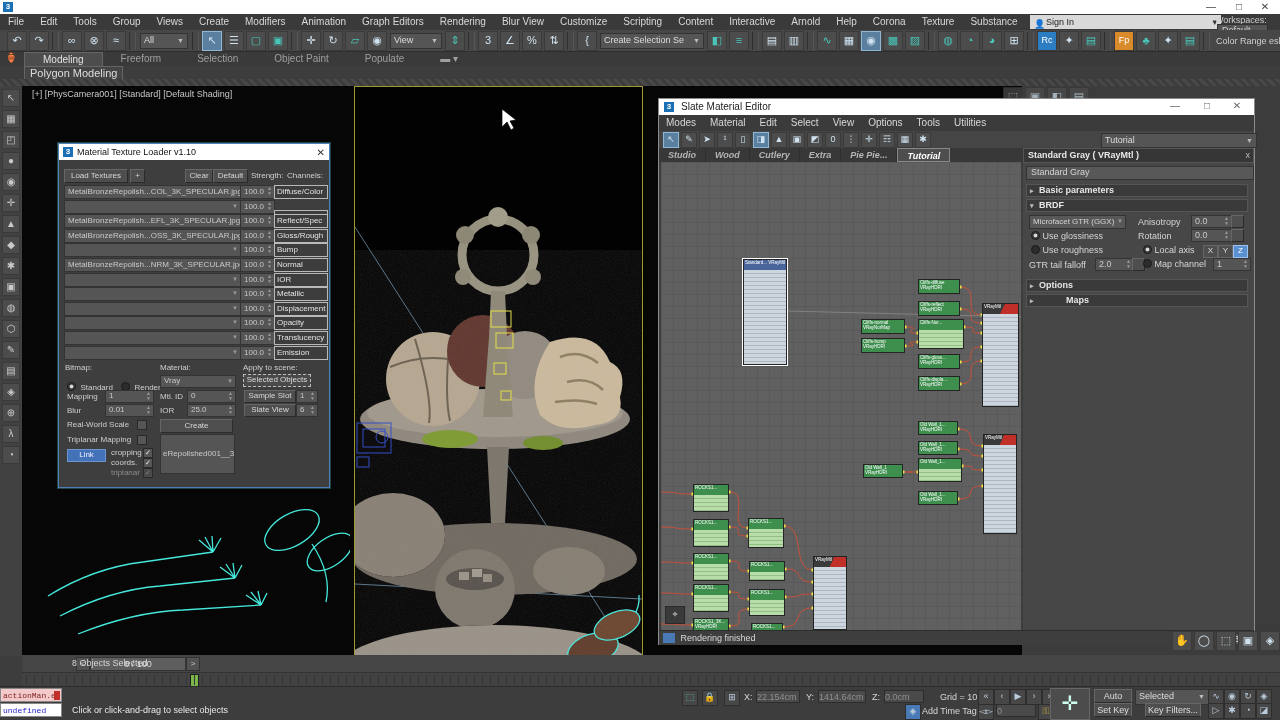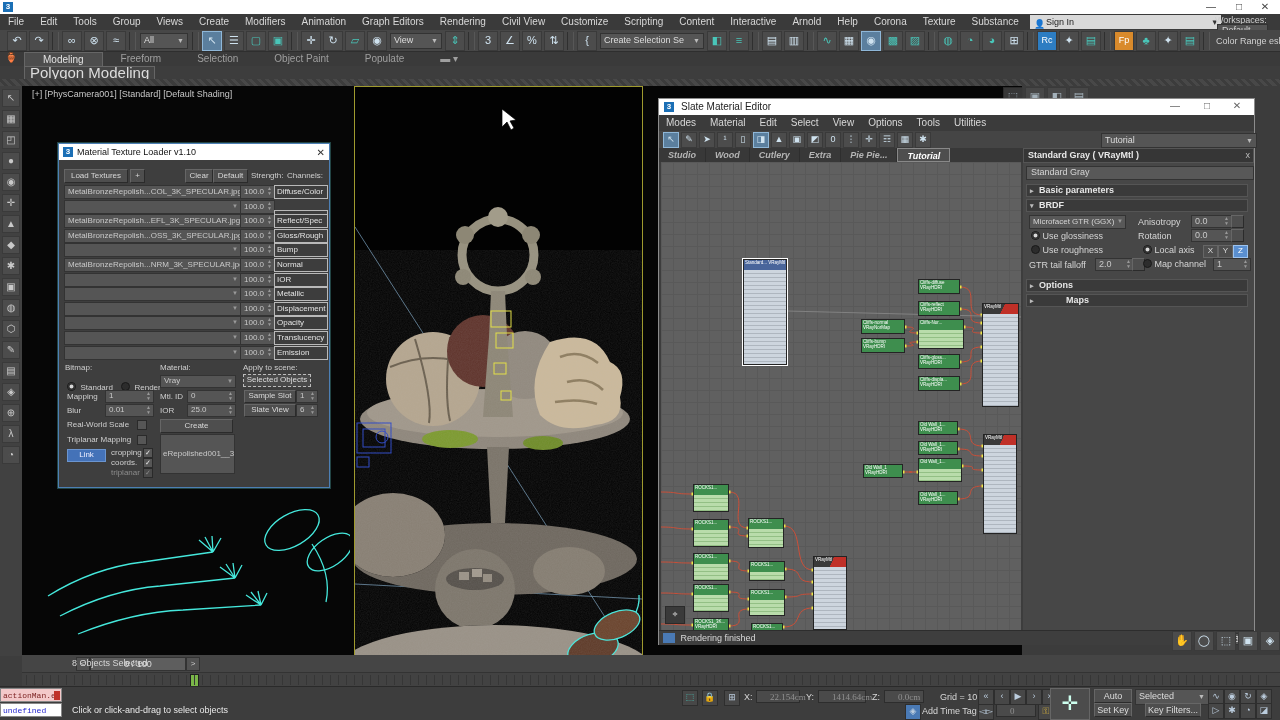--- a/index.html
+++ b/index.html
@@ -25,21 +25,21 @@
   .tb-icon.active{background:#5b7f9e;border-color:#8fb7d8;}
   .tb-sep{width:5px;height:18px;border-left:1px solid #2f2f2f;border-right:1px solid #575757;margin:0 2px;flex:0 0 auto;}
   .tb-drop{height:14px;background:#555;border:1px solid #333;color:#ddd;font-size:9px;line-height:13px;padding:0 3px;margin:0 2px;position:relative;flex:0 0 auto;}
   .tb-drop .arr{float:right;margin-left:5px;color:#bbb;font-size:7px;}
   .tb-label{font-size:9px;color:#d0d0d0;margin:0 4px;flex:0 0 auto;}
   
   #ribbon{left:0;top:52px;width:1280px;height:14px;background:#3a3a3a;display:flex;font-size:10px;}
   #ribbon .teapot{width:24px;color:#53c0d8;font-size:10px;text-align:center;}
   #ribbon .rtab{padding:0 18px;line-height:14px;color:#9f9f9f;}
   #ribbon .rtab.active{background:#4d4d4d;color:#e2e2e2;border:1px solid #666;border-bottom:none;}
-  #polymod{left:24px;top:66px;height:13px;background:#454545;border:1px solid #666;color:#ddd;font-size:15px;line-height:12px;padding:0 5px;}
+  #polymod{left:24px;top:66px;height:13px;background:#454545;border:1px solid #666;color:#ddd;font-size:11px;line-height:12px;padding:0 5px;}
   #hatch{left:0;top:79px;width:1280px;height:7px;background:repeating-linear-gradient(45deg,#484848 0 3px,#3c3c3c 3px 6px);}
   
   #lefttb{left:0;top:86px;width:22px;height:570px;background:#414141;border-right:1px solid #2e2e2e;}
   #lefttb .tb-icon{width:16px;height:16px;margin:3px 2px;font-size:10px;line-height:15px;color:#c9c9c9;}
   
   #viewport{left:22px;top:86px;width:1000px;height:569px;background:#060606;}
   #vplabel{left:32px;top:89px;font-size:9px;color:#c8c8c8;}
   #rightpane{left:1022px;top:86px;width:258px;height:569px;background:#3c3c3c;}
   #behindicons{left:1002px;top:87px;display:flex;}
   #progress{left:25px;top:639px;width:330px;height:14px;background:#252525;border:1px solid #555;color:#c9c9c9;font-size:9px;line-height:13px;padding-left:6px;box-sizing:border-box;}
@@ -105,21 +105,21 @@
   #tbox{position:absolute;left:14px;width:94px;height:12px;background:#5e5e5e;border:1px solid #333;color:#ddd;font-size:9px;text-align:center;line-height:12px;}
   #track{left:22px;top:672px;width:1258px;height:13px;background:#424242;border-top:1px solid #333;}
   #track .tick{position:absolute;bottom:1px;width:1px;height:10px;background:#363636;}
   #tmarker{position:absolute;left:168px;top:1px;width:7px;height:11px;background:#7ab648;border:1px solid #1e1e1e;}
   
   #statusbar{left:0;top:686px;width:1280px;height:34px;background:#3d3d3d;border-top:1px solid #2a2a2a;}
   #listener1{left:0;top:688px;width:62px;height:14px;background:#f3c9ca;color:#7a1f1f;font-family:"Liberation Mono",monospace;font-size:8px;line-height:14px;padding-left:2px;box-sizing:border-box;border:1px solid #888;}
   #listener2{left:0;top:703px;width:62px;height:14px;background:#fff;color:#2222cc;font-family:"Liberation Mono",monospace;font-size:8px;line-height:14px;padding-left:2px;box-sizing:border-box;border:1px solid #888;}
   .sbtext{font-size:9px;color:#d8d8d8;}
   .sbicon{width:14px;height:14px;background:#474747;border:1px solid #2e2e2e;color:#bcd;font-size:9px;line-height:13px;text-align:center;}
-  .coordfield{background:#4a4a4a;border:1px solid #2d2d2d;color:#909090;font-size:9px;line-height:12px;padding-left:13px;box-sizing:border-box;font-family:Liberation Serif, serif;}
+  .coordfield{background:#4a4a4a;border:1px solid #2d2d2d;color:#909090;font-size:9px;line-height:12px;padding-left:0;box-sizing:border-box;}
   .keybtn{background:#4e4e4e;border:1px solid #666;border-bottom-color:#2b2b2b;color:#ddd;font-size:9px;text-align:center;line-height:12px;}
   #bigplus{left:1050px;top:688px;width:38px;height:30px;background:#4c4c4c;border:1px solid #666;color:#cfe;font-size:20px;text-align:center;line-height:28px;}
 </style>
 </head>
 <body>
 
 <div id="app">
 
   <div id="titlebar" class="abs">
     <span class="appicon">3</span>
@@ -132,21 +132,21 @@
       <div class="menu-item">File</div>
       <div class="menu-item">Edit</div>
       <div class="menu-item">Tools</div>
       <div class="menu-item">Group</div>
       <div class="menu-item">Views</div>
       <div class="menu-item">Create</div>
       <div class="menu-item">Modifiers</div>
       <div class="menu-item">Animation</div>
       <div class="menu-item">Graph Editors</div>
       <div class="menu-item">Rendering</div>
-      <div class="menu-item">Civil View</div>
+      <div class="menu-item">Blur View</div>
       <div class="menu-item">Customize</div>
       <div class="menu-item">Scripting</div>
       <div class="menu-item">Content</div>
       <div class="menu-item">Interactive</div>
       <div class="menu-item">Arnold</div>
       <div class="menu-item">Help</div>
       <div class="menu-item">Corona</div>
       <div class="menu-item">Texture</div>
       <div class="menu-item">Substance</div>
     </div>

